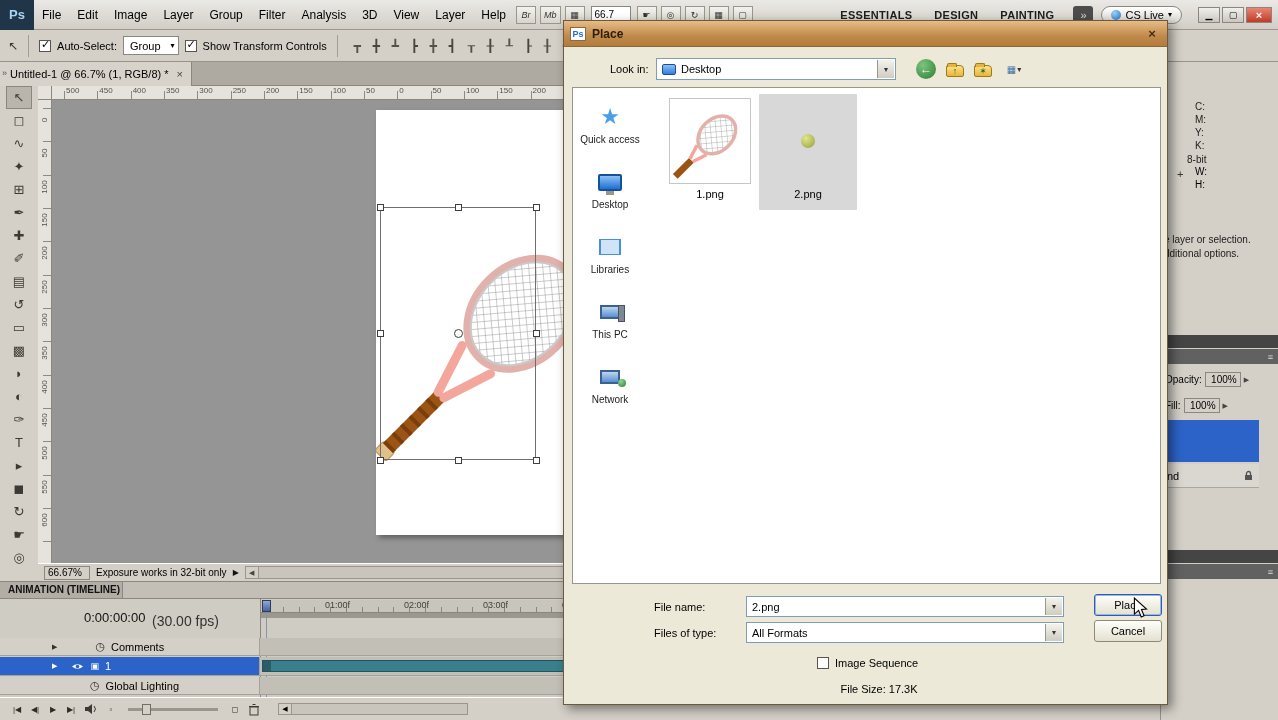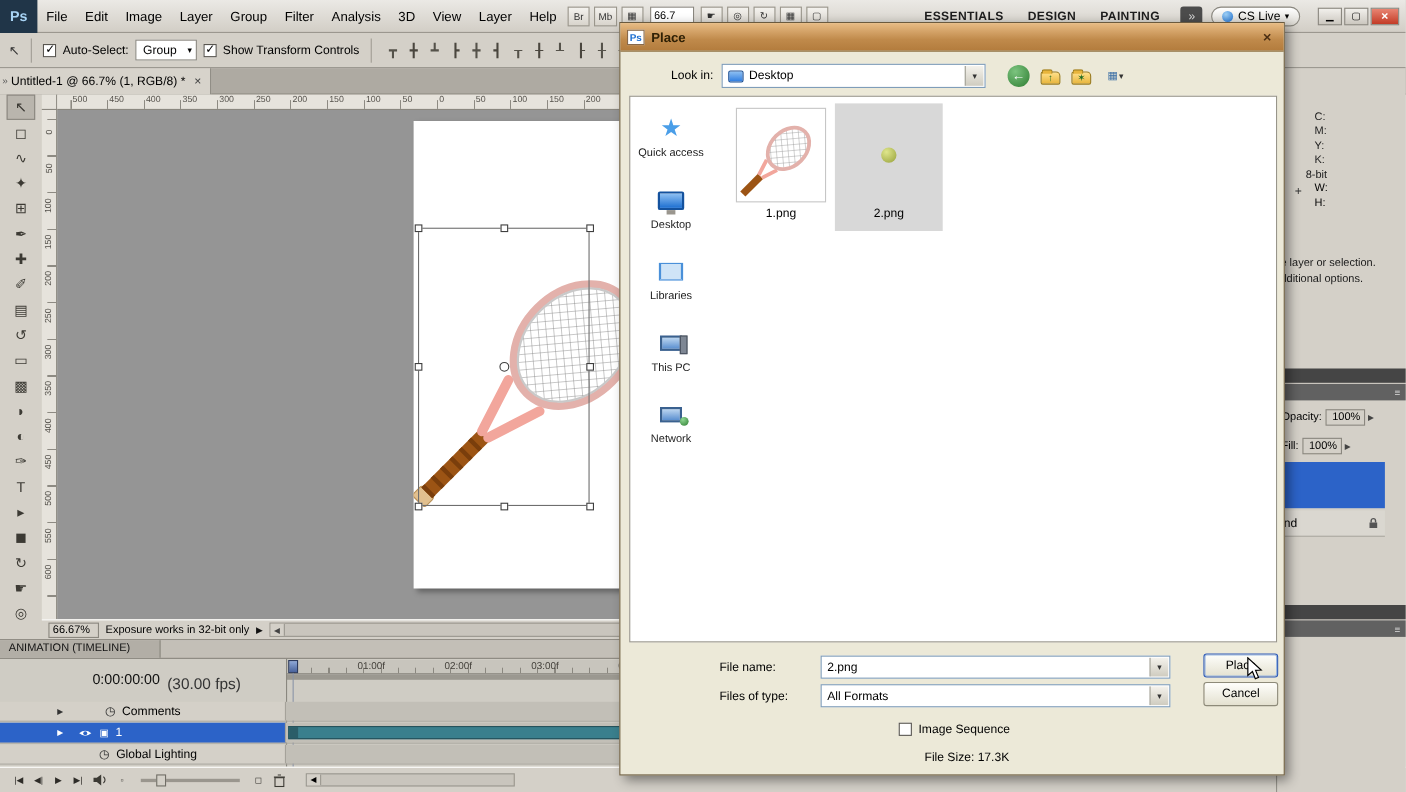--- a/index.html
+++ b/index.html
@@ -9,21 +9,21 @@
   .ab { position:absolute; }
   .flexc { display:flex; align-items:flex-start; }
 
   
   #menubar { left:0; top:0; width:1278px; height:30px; background:linear-gradient(#ebe9e5,#d2cec6);
              border-bottom:1px solid #9b978f; display:flex; align-items:center; }
   #ps-logo { width:34px; height:30px; background:#203548; color:#a8d4f5; display:flex; align-items:center;
              justify-content:center; font-weight:bold; font-size:13px; }
   .menu-item { padding:0 8px; font-size:12px; cursor:default; }
   .appbar-box { min-width:20px; height:18px; border:1px solid #9a968c; background:linear-gradient(#f4f2ee,#d8d4cc);
-                display:flex; align-items:center; justify-content:center; font-size:9px; color:#333; margin:0 2px; padding:0 3px; }
+                display:flex; align-items:center; justify-content:center; font-size:9px; color:#333; margin:0 2px; padding:0 3px;font-style:italic; }
   #zoom-field { width:40px; height:17px; background:#fff; border:1px solid #8a877f; font-size:10px; padding:1px 3px; margin:0 4px; }
   .workspace { font-weight:bold; font-size:11px; color:#1d1d1d; padding:0 11px; letter-spacing:.3px; }
   #overflow-btn { width:20px; height:18px; background:#4c4c4c; color:#ddd; border-radius:3px; display:flex;
                   align-items:center; justify-content:center; margin:0 8px; font-size:11px; }
   #cs-live { height:18px; border:1px solid #8a877f; border-radius:9px; background:linear-gradient(#ffffff,#d9d6cf);
              display:flex; align-items:center; gap:4px; padding:0 9px; margin-right:14px; font-size:11px; }
   #cs-live .dot { width:10px; height:10px; border-radius:50%; background:radial-gradient(circle at 35% 30%,#9fd0f5,#1d6fd1); }
   .win-btn { width:22px; height:16px; border:1px solid #8a877f; background:linear-gradient(#f2f0ec,#cbc7bf);
              display:flex; align-items:center; justify-content:center; font-size:9px; margin-left:2px; }
   #win-close { background:linear-gradient(#e98573,#c23a25); color:#fff; font-weight:bold; font-size:11px; width:26px; margin-right:6px; }
@@ -80,21 +80,21 @@
                display:flex; align-items:center; gap:6px; padding-left:6px; font-size:10px; }
   #zoom-box { width:46px; height:14px; border:1px solid #8a877f; background:#d4d0c8; padding:0 3px; font-size:10px; }
   #status-menu-btn { font-size:8px; color:#111; }
   #hscroll { flex:1; height:13px; margin-right:2px; background:#c9c5bd; border:1px solid #9a968e; display:flex; align-items:center; }
   #hscroll .sb-arrow { width:13px; height:11px; font-size:7px; color:#444; display:flex; align-items:center; justify-content:center;
                        background:#d4d0c8; border-right:1px solid #9a968e; }
 
   
   #timeline { left:0; top:581px; width:1160px; height:116px; background:#cfccc4; border-top:1px solid #8a877f; }
   #tl-tabbar { height:17px; background:#c3bfb7; border-bottom:1px solid #8a877f; display:flex; }
-  #tl-tab { background:#b2aea6; border-right:1px solid #8a877f; padding:2px 27px 0 8px; font-size:10px; font-weight:normal; color:#111; }
+  #tl-tab { background:#b2aea6; border-right:1px solid #8a877f; padding:2px 2px 0 8px; font-size:10px; font-weight:bold; color:#111; }
   #tl-time { position:absolute; left:84px; top:28px; font-size:13px; color:#111; }
   #tl-fps { position:absolute; left:152px; top:31px; font-size:14px; color:#333; }
   #tl-ruler { position:absolute; left:260px; top:18px; width:900px; height:13px; background:#c8c5bd; border-bottom:1px solid #8a877f;
               display:flex; padding-left:38px; font-size:9px; color:#44413b;
               background-image:repeating-linear-gradient(90deg,#8a877f 0 1px,transparent 1px 15.8px);
               background-size:100% 5px; background-position:7px bottom; background-repeat:no-repeat; }
   .tllab { width:79px; flex:none; text-align:center; }
   #tl-workarea { position:absolute; left:260px; top:31px; width:900px; height:5px; background:#9b9890; }
   #tl-colsep { position:absolute; left:260px; top:17px; width:1px; height:99px; background:#8a877f; }
   #playhead { position:absolute; left:262px; top:18px; width:9px; height:12px; background:linear-gradient(#8fa9d8,#49629c);

